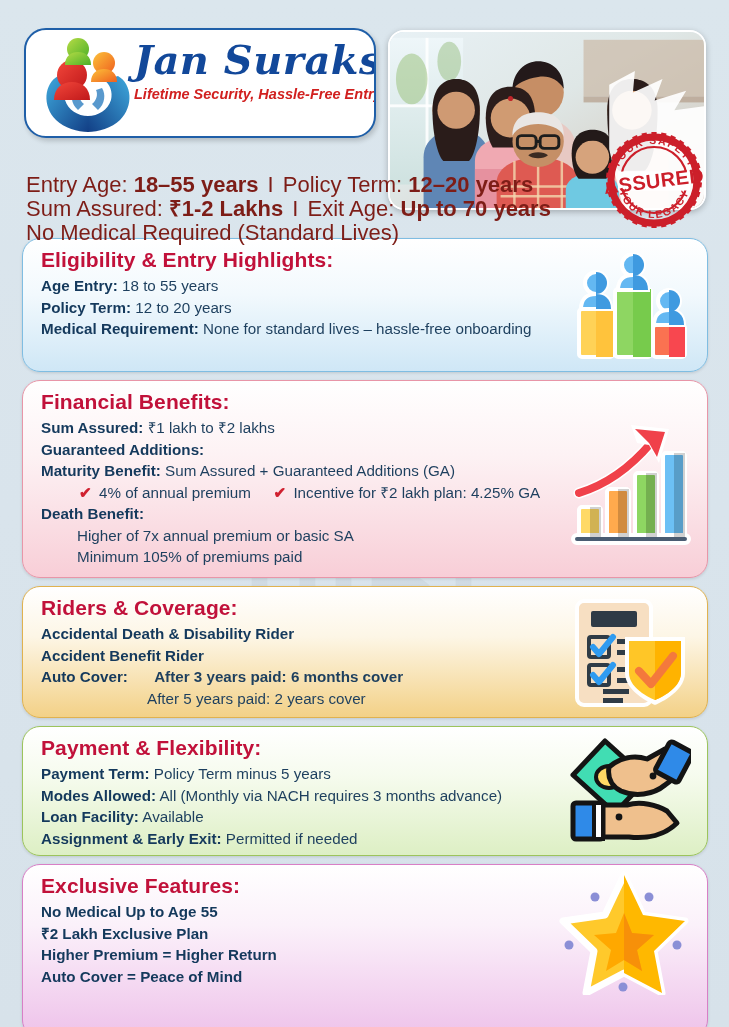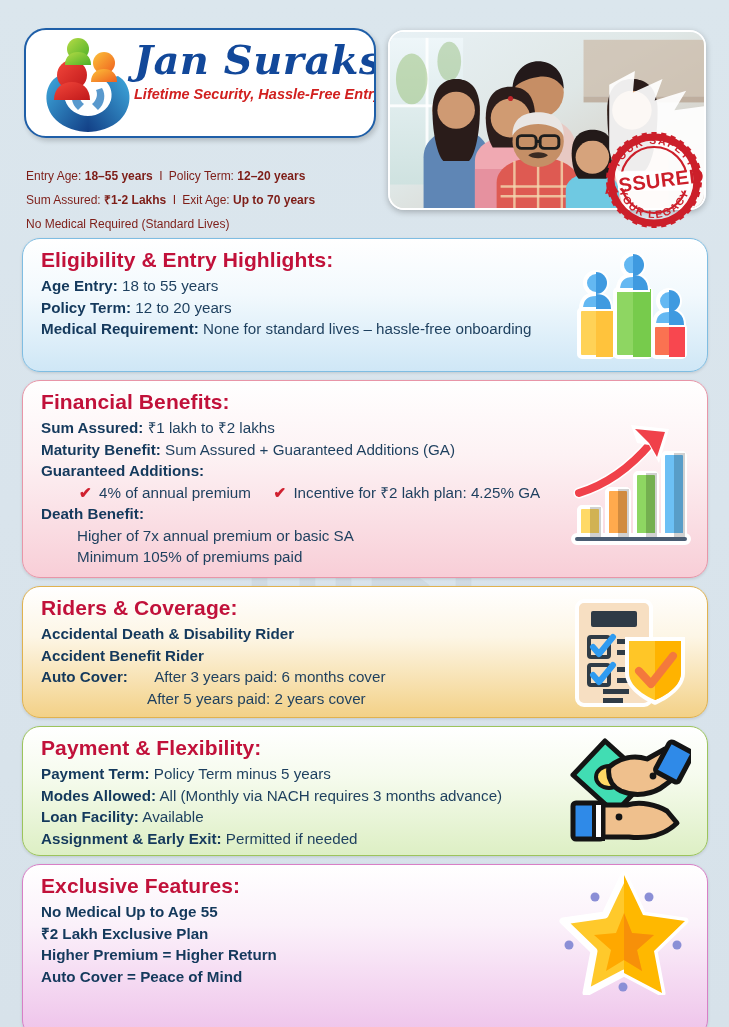--- a/index.html
+++ b/index.html
@@ -68,24 +68,24 @@
     font-family: "Liberation Sans", sans-serif;
     font-weight: 700;
     font-style: italic;
     font-size: 14.5px;
     color: #d1201f;
     text-align: right;
     margin-top: 6px;
     white-space: nowrap;
   }
   .header-facts {
-    position: absolute; left: 26px; top: 164px;
+    position: absolute; left: 26px; top: 173px;
     width: 372px;
     color: #7d1d17;
-    font-size: 12px;
+    font-size: 22px;
     line-height: 24px;
     font-family: "Liberation Sans", sans-serif;
   }
   .header-facts .line { white-space: nowrap; }
   .header-facts b { font-weight: 700; }
   .header-facts .sep { font-weight: 400; padding: 0 3px; }
   .header-facts .strong-line { font-weight: 400; }
 
   
   .photo {
@@ -128,21 +128,21 @@
     color: #1d3f5e;
     font-size: 15.2px;
     line-height: 21.5px;
   }
   .row { white-space: nowrap; }
   .lbl { font-weight: 700; color: #14395c; }
   .val { font-weight: 400; color: #1d3f5e; }
   .indent { padding-left: 38px; }
   .indent2 { padding-left: 36px; }
   .check { color: #d0202f; font-weight: 700; padding-right: 3px; }
-  .autocover-val { display: inline-block; padding-left: 22px; }
+  .autocover-val { display: inline-block; padding-left: 22px; font-weight: bold; }
 
   .card-icon { position: absolute; right: 14px; }
   .card-icon svg { display:block; }
 
   
   #card-eligibility {
     top: 238px; height: 134px;
     background: linear-gradient(180deg,#ffffff 0%, #f2f9fd 42%, #cfe7f6 100%);
     border: 1.5px solid #7fbde2;
   }
@@ -419,25 +419,25 @@
   </div>
 
   <div class="card" id="card-financial">
     <div class="card-title">Financial Benefits:</div>
     <div class="card-body">
       <div class="row">
         <span class="lbl">Sum Assured:</span>
         <span class="val">₹1 lakh to ₹2 lakhs</span>
       </div>
       <div class="row">
+        <span class="lbl">Guaranteed Additions:</span>
+      </div>
+      <div class="row">
         <span class="lbl">Maturity Benefit:</span>
         <span class="val">Sum Assured + Guaranteed Additions (GA)</span>
-      </div>
-      <div class="row">
-        <span class="lbl">Guaranteed Additions:</span>
       </div>
       <div class="row indent">
         <span class="check">✔</span>
         <span class="val">4% of annual premium</span>
         <span style="display:inline-block;width:14px"></span>
         <span class="check">✔</span>
         <span class="val">Incentive for ₹2 lakh plan: 4.25% GA</span>
       </div>
       <div class="row">
         <span class="lbl">Death Benefit:</span>

